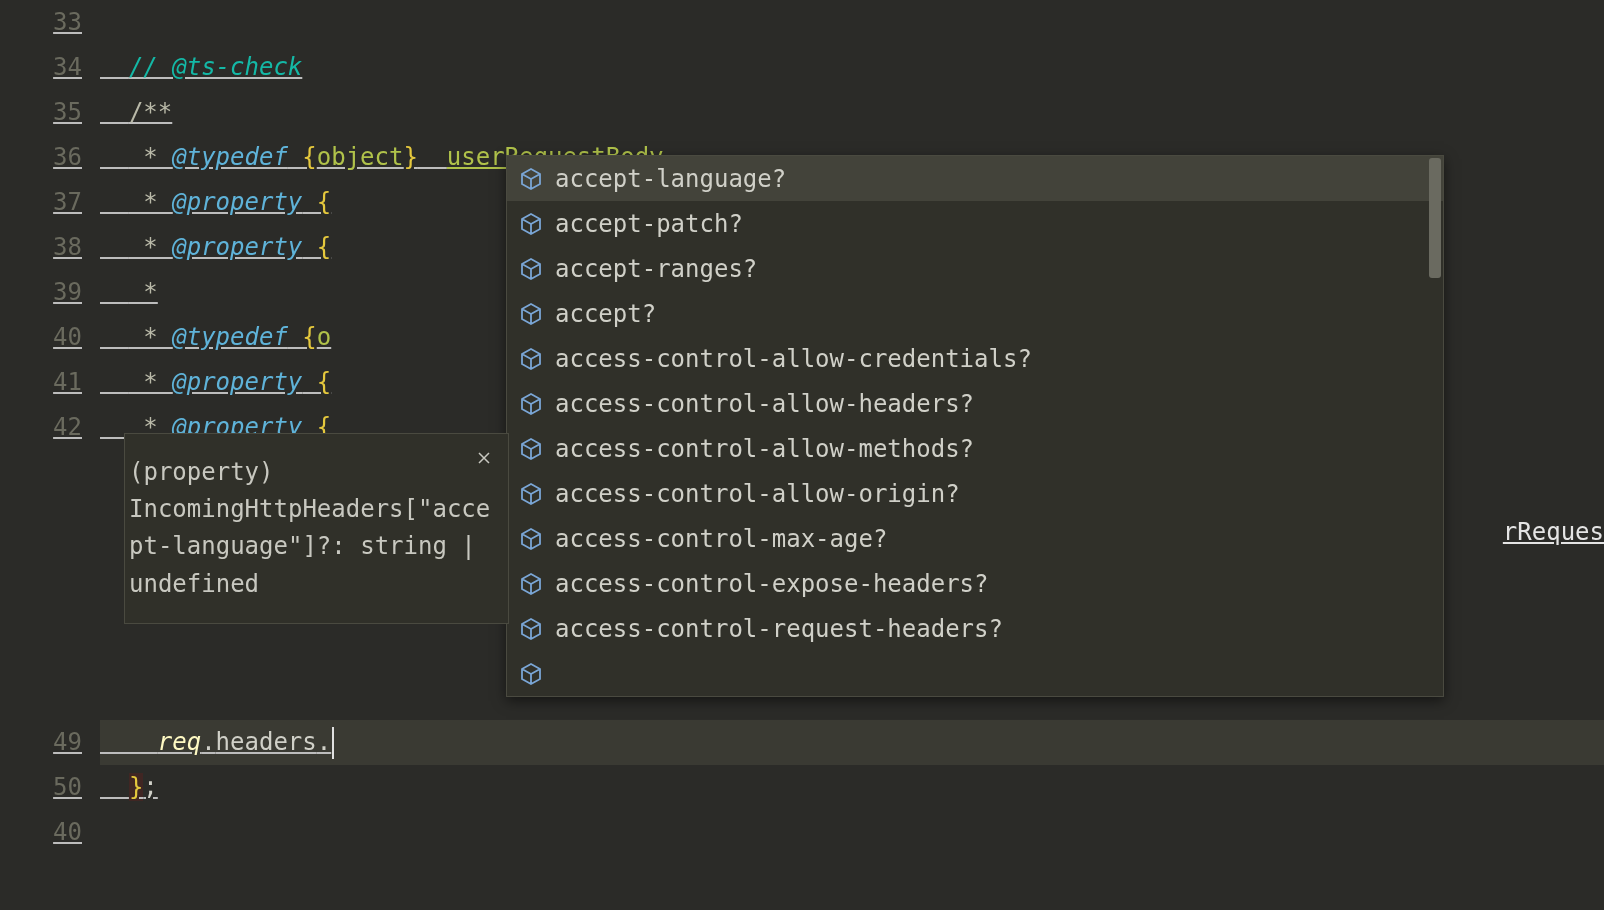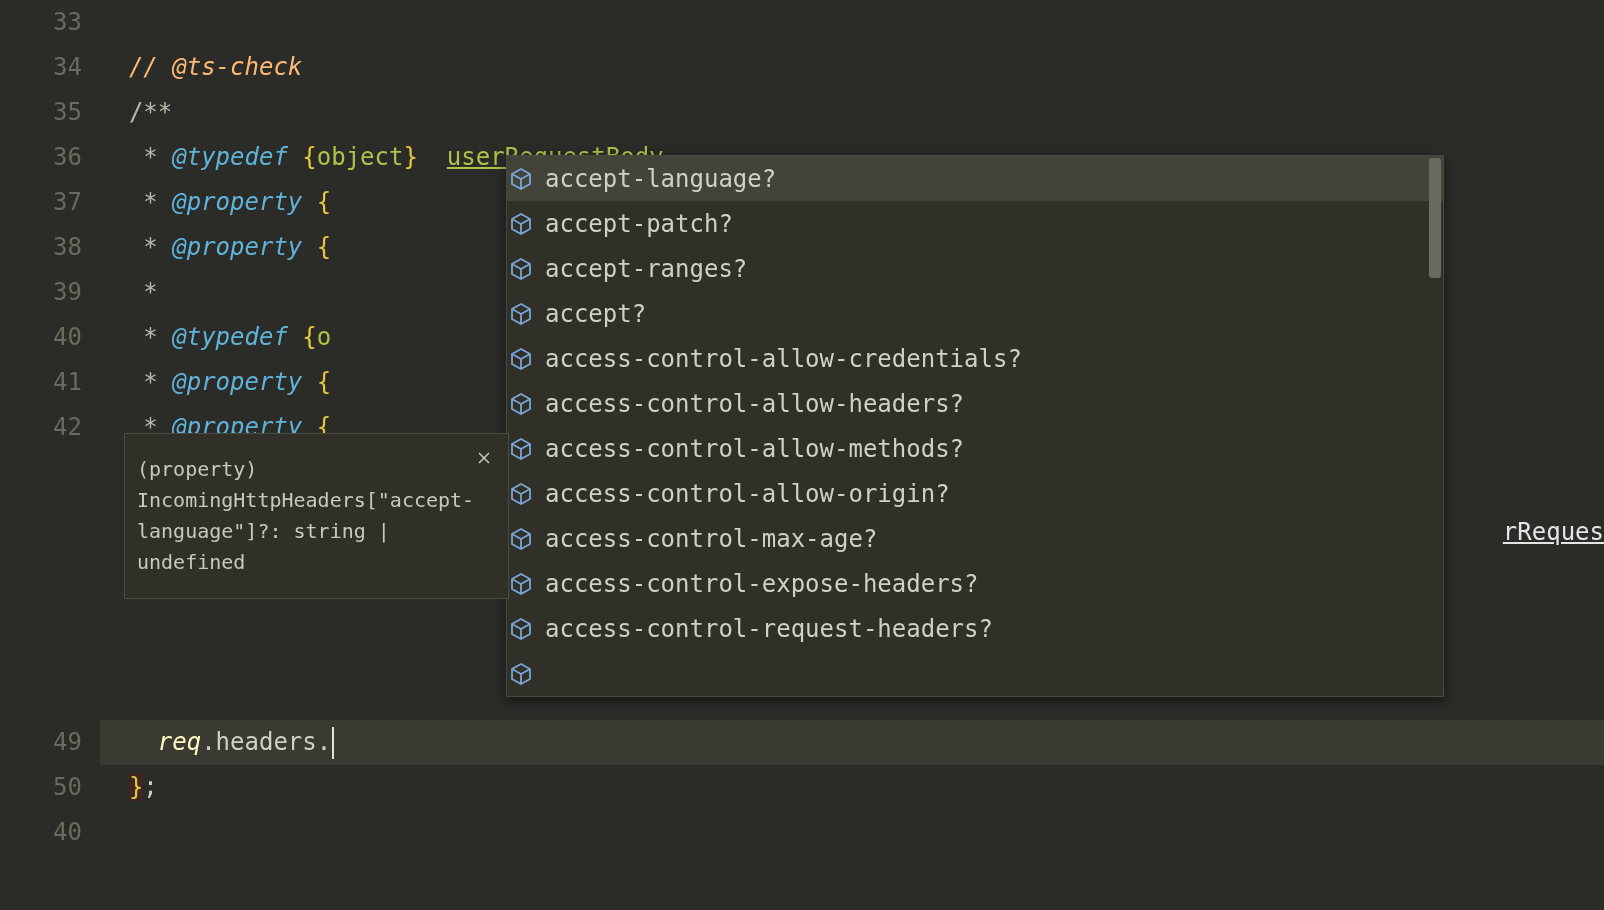--- a/index.html
+++ b/index.html
@@ -15,20 +15,21 @@
       color: #bdbdbd;
       overflow: hidden;
       width: 1604px;
       height: 910px;
       position: relative;
     }
 
     .editor {
       display: flex;
       height: 100%;
+      text-decoration: underline;
     }
 
     .gutter {
       width: 100px;
       text-align: right;
       padding-right: 18px;
       color: #6a6a5e;
       user-select: none;
       padding-top: 0;
     }
@@ -47,21 +48,21 @@
       height: 45px;
       line-height: 45px;
       white-space: pre;
       position: relative;
     }
 
     .code-line.current {
       background: #3a3a33;
     }
 
-    .comment { color: #fdba74; font-style: italic; }
+    .comment { color: #14b8a6; font-style: italic; }
     .jsdoc-tag { color: #5fb3d9; font-style: italic; }
     .jsdoc-star { color: #b9b9a8; font-style: normal; }
     .jsdoc-brace { color: #e5c83d; font-style: normal; }
     .jsdoc-type { color: #b0c24a; font-style: normal; }
     .identifier { color: #b0c24a; text-decoration: underline; text-decoration-color: #b0c24a; }
     .var-name { color: #fef9c3; font-style: italic; }
     .property { color: #d0d0c8; }
     .punct { color: #d0d0c8; }
     .brace-close { color: #e5c83d; background: rgba(255,0,0,0.1); }
 
@@ -88,20 +89,21 @@
       background: #303029;
       border: 1px solid #4a4a40;
       z-index: 10;
       box-shadow: 0 4px 12px rgba(0,0,0,0.5);
     }
 
     .ac-item {
       display: flex;
       align-items: center;
       height: 45px;
+      padding-left: 10px;
       color: #d0d0c8;
     }
 
     .ac-item.selected {
       background: #43433a;
     }
 
     .ac-icon {
       width: 28px;
       height: 28px;
@@ -133,24 +135,24 @@
     }
 
     
     .hover-tooltip {
       position: absolute;
       left: 24px;
       top: 433px;
       width: 385px;
       background: #303029;
       border: 1px solid #4a4a40;
-      padding: 20px 12px;
+      padding: 20px 4px;
       z-index: 11;
       font-family: inherit;
-      font-size: 20px;
+      font-size: 24px;
       line-height: 1.55;
       color: #c8c8c0;
       word-wrap: break-word;
     }
 
     .tooltip-close {
       position: absolute;
       right: 12px;
       top: 12px;
       width: 24px;

